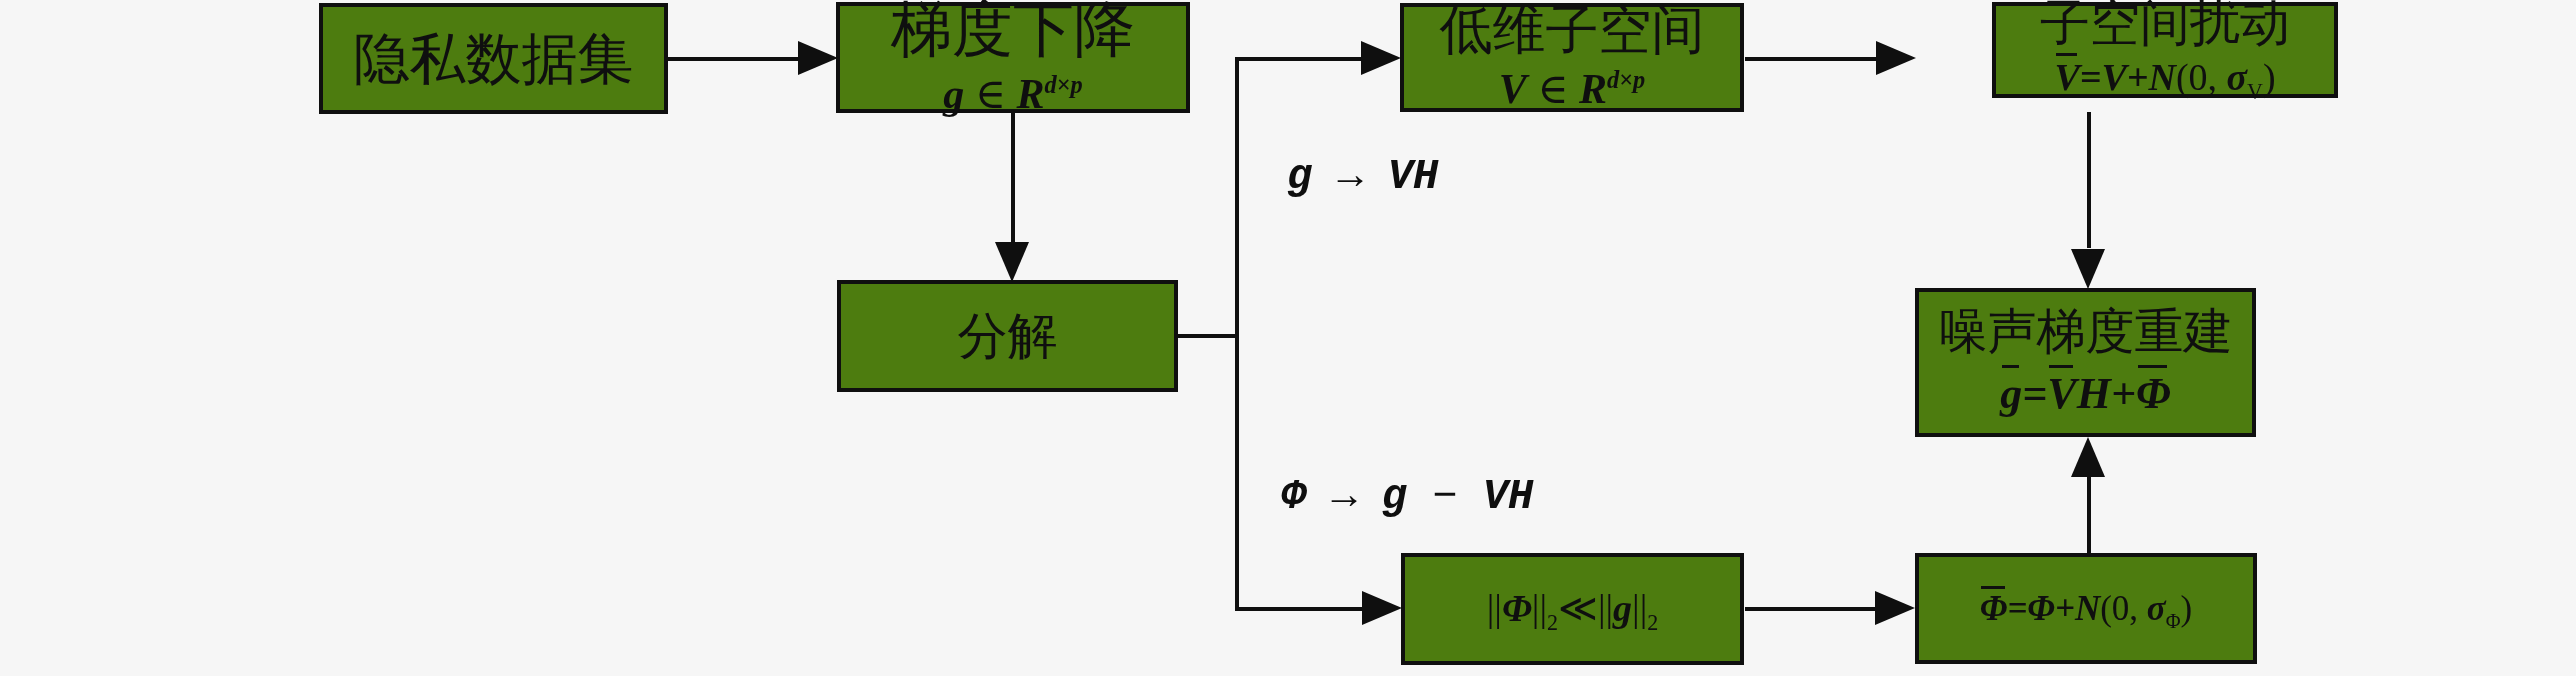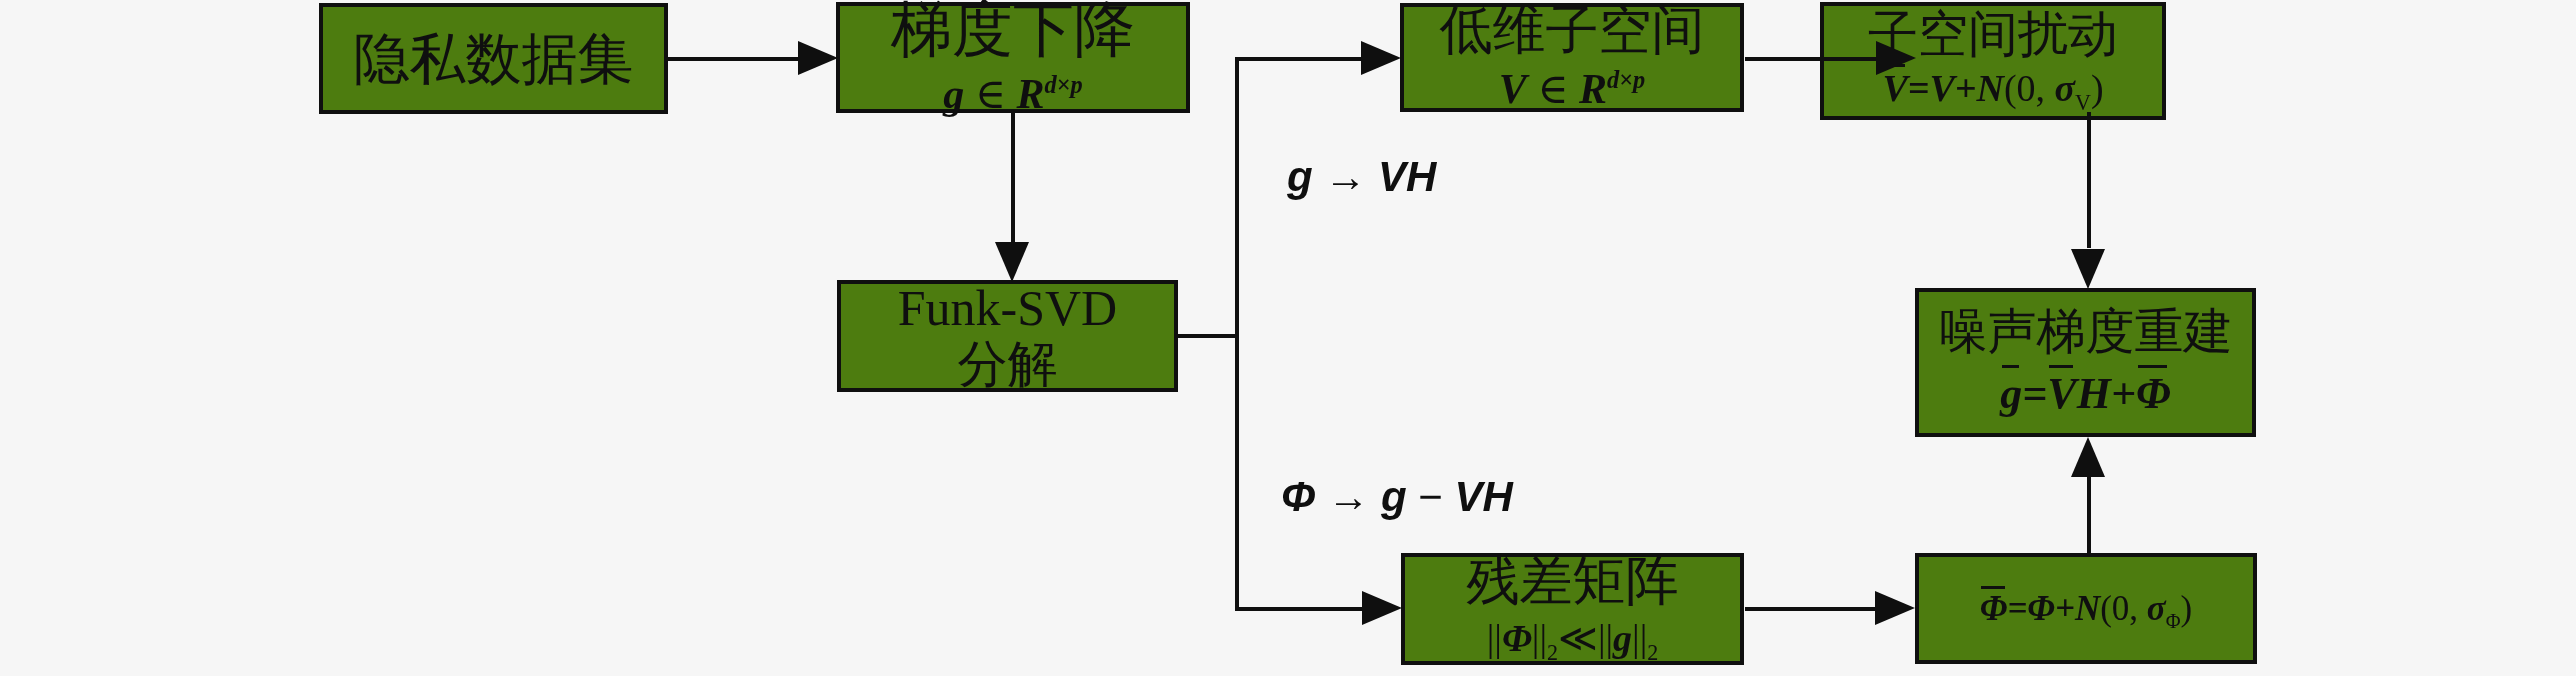--- a/index.html
+++ b/index.html
@@ -38,60 +38,58 @@
 
   
   .line{position:absolute;background:#0f0f0f;}
   .head{position:absolute;width:0;height:0;}
   .head-r{border-top:17.7px solid transparent;border-bottom:17.7px solid transparent;border-left:40px solid #0f0f0f;}
   .head-d{border-left:17.7px solid transparent;border-right:17.7px solid transparent;border-top:40px solid #0f0f0f;}
   .head-u{border-left:17.7px solid transparent;border-right:17.7px solid transparent;border-bottom:40px solid #0f0f0f;}
 
   
   .edge-label{
-    position:absolute;font-family:Liberation Sans, sans-serif;
+    position:absolute;font-family:Liberation Mono, monospace;
     font-style:italic;font-weight:bold;font-size:42px;white-space:nowrap;
   }
 </style>
 </head>
 <body>
 
 <div id="canvas">
 
   <div class="box" style="left:319px;top:3.4px;width:349px;height:111px">
     <div class="cjk" style="font-size:56px">隐私数据集</div>
   </div>
 
   <div class="box" style="left:836px;top:2px;width:354px;height:111px">
     <div class="cjk" style="font-size:61px">梯度下降</div>
     <div class="formula" style="font-size:42px"><span>g</span><span class="up"> ∈ </span><span>R</span><sup>d×p</sup></div>
   </div>
 
   <div class="box" style="left:837px;top:280px;width:341px;height:112px">
-    <div class="latin" style="font-size:50px">Funk-SVD</div>
     <div class="cjk" style="font-size:50px">分解</div>
   </div>
 
   <div class="box" style="left:1400px;top:3.4px;width:344px;height:109px">
     <div class="cjk" style="font-size:53px">低维子空间</div>
     <div class="formula" style="font-size:42px"><span>V</span><span class="up"> ∈ </span><span>R</span><sup>d×p</sup></div>
   </div>
 
-  <div class="box" style="left:1820px;top:2px;width:346px;height:118px">
+  <div class="box" style="left:1992px;top:2px;width:346px;height:96px">
     <div class="cjk" style="font-size:50px">子空间扰动</div>
     <div class="formula" style="font-size:38px"><span class="bar">V</span><span>=</span><span>V</span><span>+</span><span>N</span><span class="up">(0, </span><span>σ</span><sub>V</sub><span class="up">)</span></div>
   </div>
 
   <div class="box" style="left:1915px;top:288px;width:341px;height:149px">
     <div class="cjk" style="font-size:49px">噪声梯度重建</div>
     <div class="formula" style="font-size:44px;margin-top:8.2px"><span class="bar">g</span><span>=</span><span class="bar">V</span><span>H</span><span>+</span><span class="bar">Φ</span></div>
   </div>
 
   <div class="box" style="left:1401px;top:553px;width:343px;height:112px">
-    <div class="cjk" style="font-size:53px">残差矩阵</div>
     <div class="formula" style="font-size:38px"><span class="up">||</span><span>Φ</span><span class="up">||</span><sub>2</sub><span class="up">≪</span><span class="up">||</span><span>g</span><span class="up">||</span><sub>2</sub></div>
   </div>
 
   <div class="box" style="left:1915px;top:553px;width:342px;height:111px">
     <div class="formula" style="font-size:35px"><span class="bar">Φ</span><span>=</span><span>Φ</span><span>+</span><span>N</span><span class="up">(0, </span><span>σ</span><sub>Φ</sub><span class="up">)</span></div>
   </div>
 
   <div class="line" style="left:668px;top:57px;width:133px;height:4.1px"></div>
   <div class="head head-r" style="left:798px;top:41px"></div>
 

